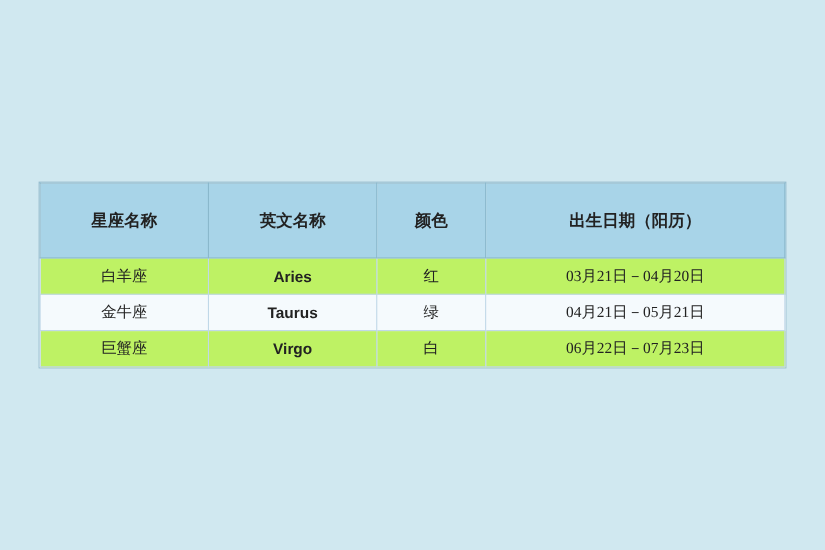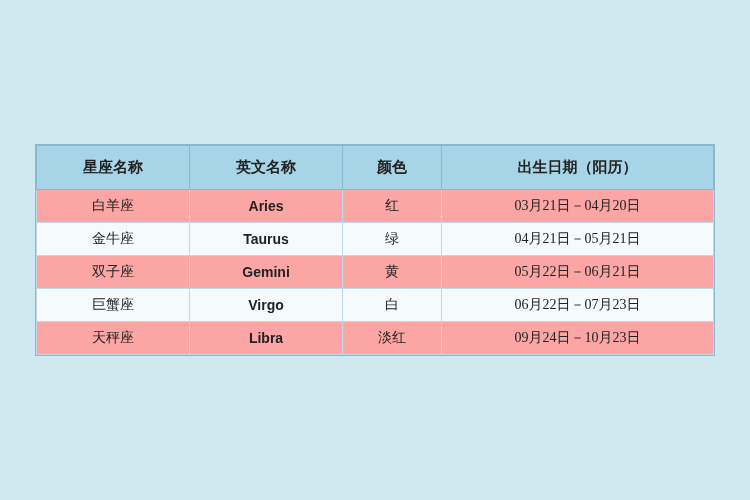--- a/index.html
+++ b/index.html
@@ -28,29 +28,29 @@
       width: 100%;
       border-collapse: collapse;
     }
 
     thead tr {
       background-color: #a8d4e8;
     }
 
     thead th {
       border: 1px solid #8ab8cc;
-      padding: 12px 12px;
+      padding: 24px 12px;
       text-align: center;
       font-weight: bold;
       font-size: 15px;
       color: #222;
     }
 
     tbody tr {
-      background-color: #fca5a5;
+      background-color: #bef264;
     }
 
     tbody tr:nth-child(even) {
       background-color: #f5fafd;
     }
 
     tbody td {
       border: 1px solid #c0d8e8;
       padding: 7px 12px;
       text-align: center;
@@ -84,32 +84,20 @@
           <td>红</td>
           <td>03月21日－04月20日</td>
         </tr>
         <tr>
           <td>金牛座</td>
           <td class="english">Taurus</td>
           <td>绿</td>
           <td>04月21日－05月21日</td>
         </tr>
         <tr>
-          <td>双子座</td>
-          <td class="english">Gemini</td>
-          <td>黄</td>
-          <td>05月22日－06月21日</td>
-        </tr>
-        <tr>
           <td>巨蟹座</td>
           <td class="english">Virgo</td>
           <td>白</td>
           <td>06月22日－07月23日</td>
-        </tr>
-        <tr>
-          <td>天秤座</td>
-          <td class="english">Libra</td>
-          <td>淡红</td>
-          <td>09月24日－10月23日</td>
         </tr>
       </tbody>
   </table>
 </div>
 
 </body></html>

